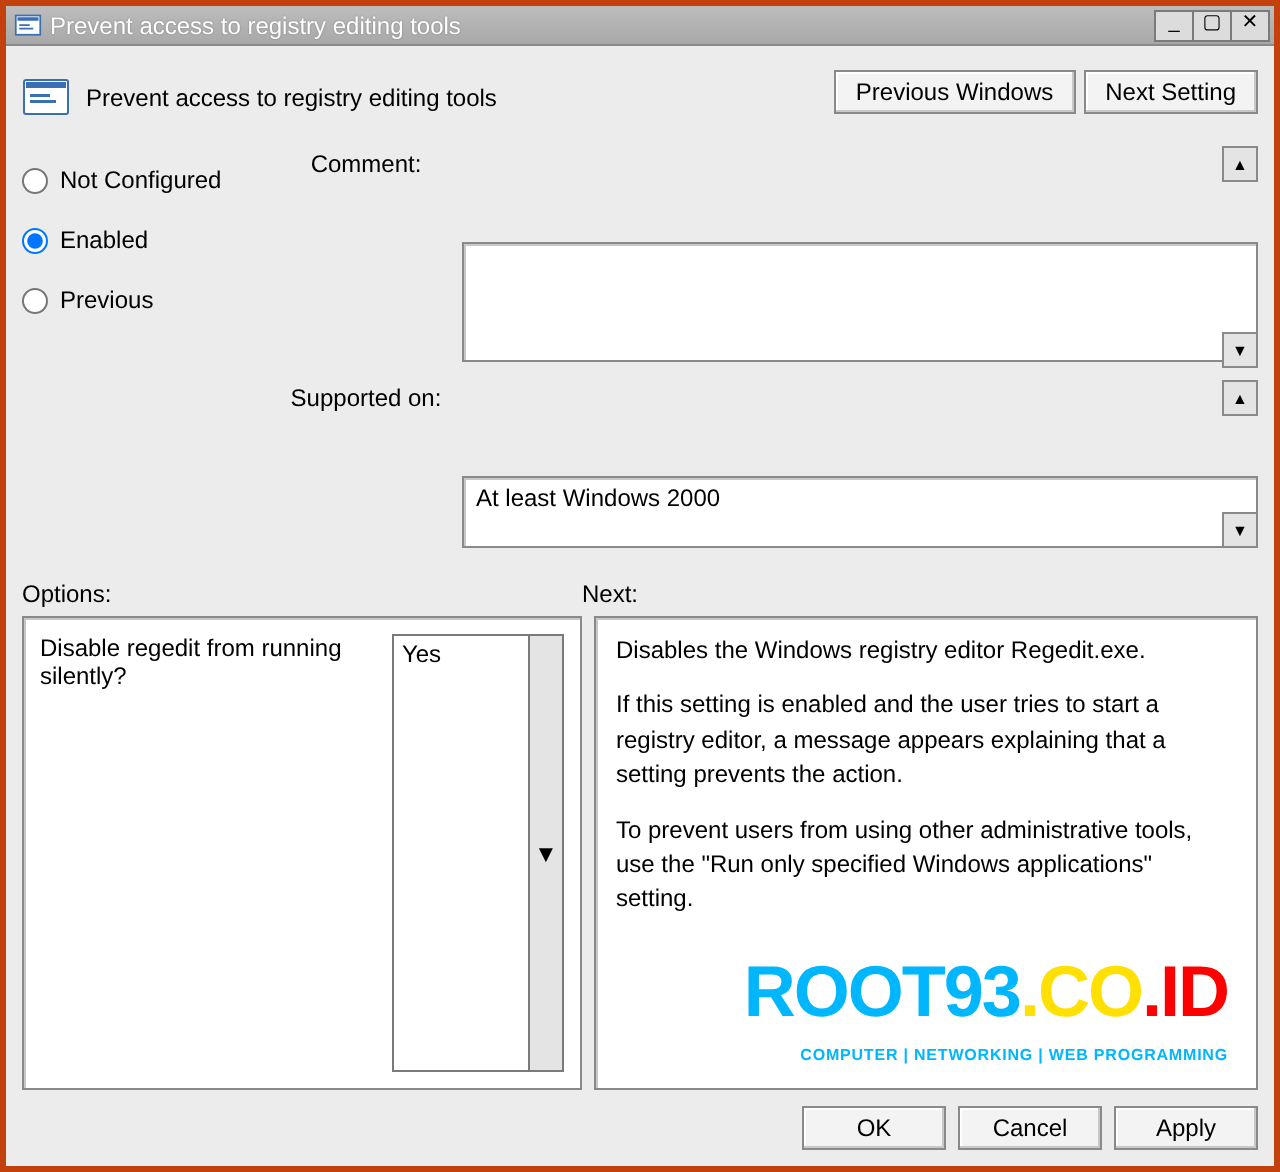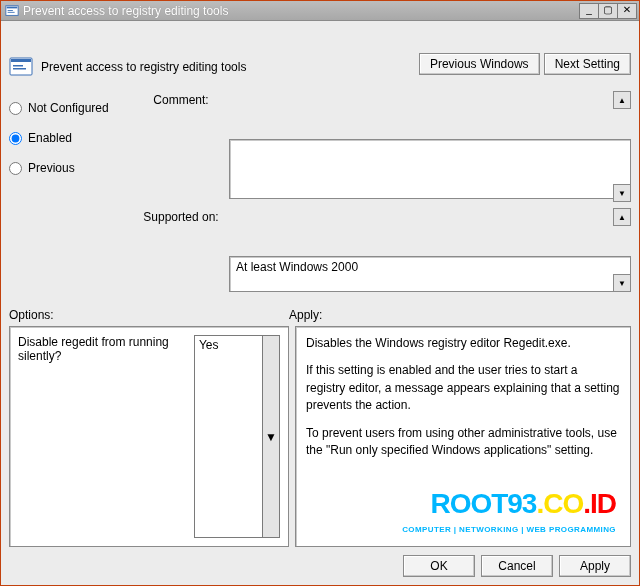--- a/index.html
+++ b/index.html
@@ -10,24 +10,23 @@
     color: #000;
     background: #fff;
     width: 640px;
     height: 586px;
     overflow: hidden;
   }
   .window {
     width: 640px;
     height: 586px;
     background: #ececec;
-    border: 1px solid #c2410c;
+    border: 3px solid #c2410c;
     display: flex;
     flex-direction: column;
-    gap: 20px;
   }
   .titlebar {
     background: linear-gradient(#bdbdbd,#a8a8a8);
     border-bottom: 1px solid #8a8a8a;
     height: 20px;
     display: flex;
     align-items: center;
     padding: 0 2px 0 4px;
   }
   .titlebar .app-icon {
@@ -161,21 +160,21 @@
     position:relative;
     line-height:1.45;
   }
   .watermark {
     position:absolute;
     right:14px;
     bottom:10px;
     text-align:right;
     font-family: Arial, sans-serif;
   }
-  .watermark .line1 { font-weight:900; font-size:28px; letter-spacing:-1px; }
+  .watermark .line1 { font-weight:900; font-size:36px; letter-spacing:-1px; }
   .watermark .c-b { color:#00b6ff; }
   .watermark .c-y { color:#ffe000; }
   .watermark .c-r { color:#ff0000; }
   .watermark .line2 { color:#00b6ff; font-weight:700; font-size:8px; letter-spacing:.4px; }
   .dialog-buttons {
     display:flex;
     justify-content:flex-end;
     gap:6px;
     padding-top:8px;
   }
@@ -260,21 +259,21 @@
               <div class="sbtn">▲</div>
               <div class="sbtn">▼</div>
             </div>
           </div>
         </div>
       </div>
     </div>
 
     <div class="section-labels">
       <div class="left">Options:</div>
-      <div class="right">Apply:</div>
+      <div class="right">Next:</div>
     </div>
 
     <div class="panes">
       <div class="options-pane">
         <div>Disable regedit from running silently?</div>
         <div class="combo">
           <div class="combo-field">Yes</div>
           <div class="combo-btn">▼</div>
         </div>
       </div>

